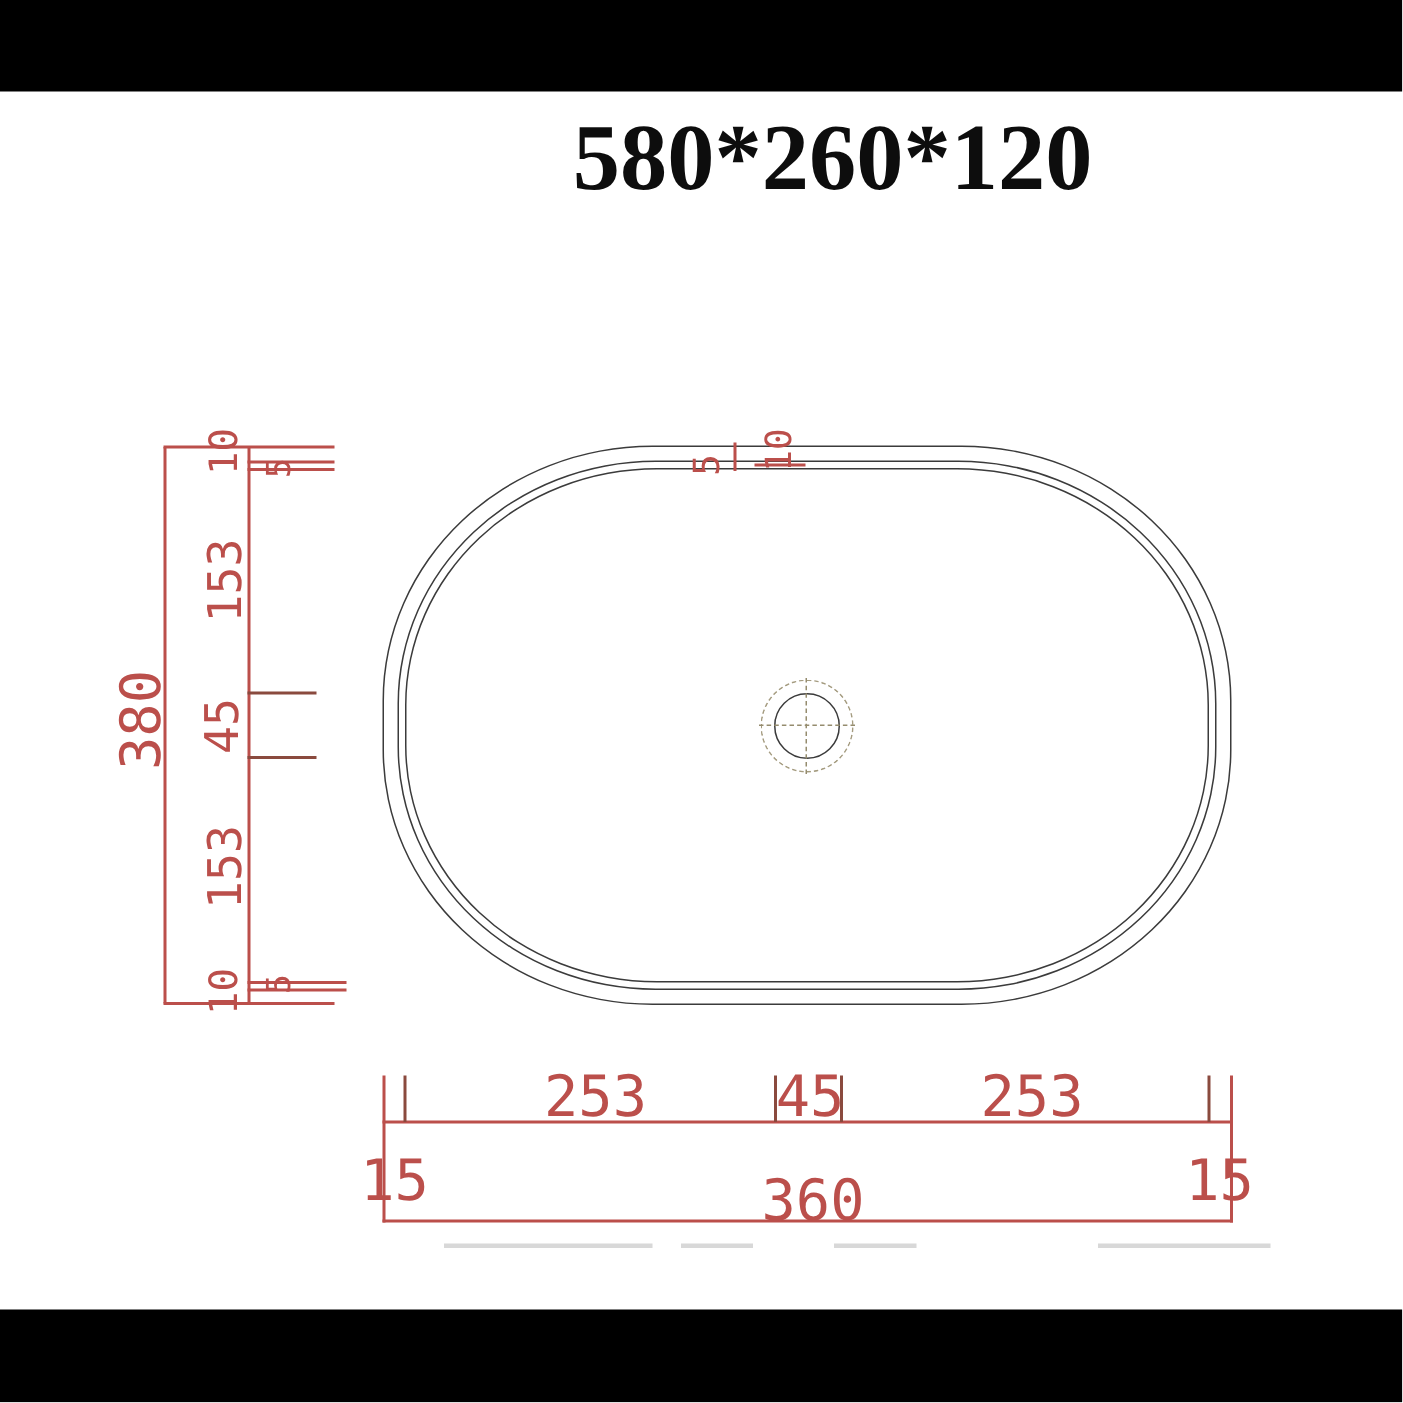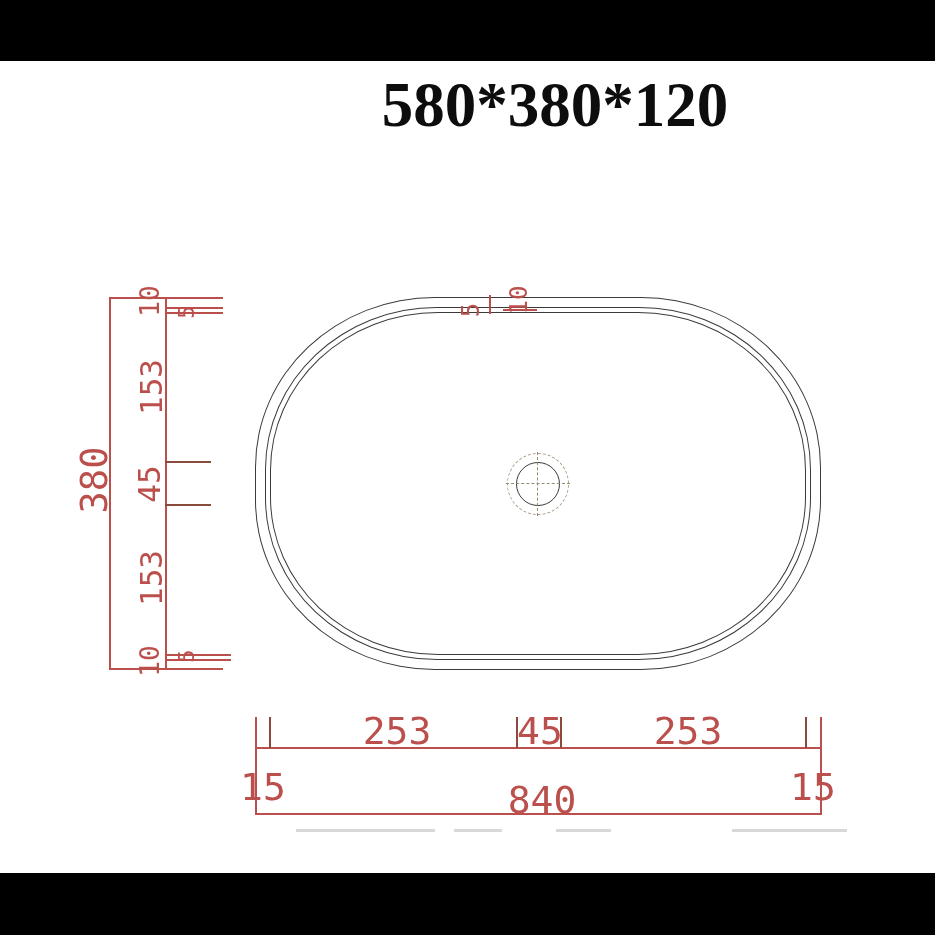--- a/index.html
+++ b/index.html
@@ -37,21 +37,21 @@
   .wm { position:absolute; top:829px; height:3px; background:#d8d8d8; }
 </style>
 </head>
 <body>
 
 <div class="canvas">
 
   <div class="bar" style="top:0; height:61px;"></div>
   <div class="bar" style="top:873px; height:62px;"></div>
 
-  <div class="title">580*380*120</div>
+  <div class="title">580*260*120</div>
 
   <div class="outline" style="left:255px; top:297px; width:566px; height:373px; border-radius:180px / 170px;"></div>
   <div class="outline" style="left:265px; top:307px; width:546px; height:353px; border-radius:172px / 162px;"></div>
   <div class="outline" style="left:270px; top:312px; width:536px; height:343px; border-radius:168px / 158px;"></div>
 
   <div class="drain-dashed" style="left:507px; top:453px; width:62px; height:62px;"></div>
   <div class="drain-solid" style="left:516px; top:462px; width:44px; height:44px;"></div>
   <div class="cl-h" style="left:506px; top:483px; width:64px; height:0;"></div>
   <div class="cl-v" style="left:537px; top:452px; width:0; height:64px;"></div>
 
@@ -87,20 +87,20 @@
   <div class="line dark" style="left:269px; top:717px; width:2px; height:31px;"></div>
   <div class="line dark" style="left:805px; top:717px; width:2px; height:31px;"></div>
   <div class="line dark" style="left:516px; top:717px; width:2px; height:31px;"></div>
   <div class="line dark" style="left:560px; top:717px; width:2px; height:31px;"></div>
 
   <div class="dlabel" style="left:397px; top:731px; font-size:38px;">253</div>
   <div class="dlabel" style="left:540px; top:731px; font-size:38px;">45</div>
   <div class="dlabel" style="left:688px; top:731px; font-size:38px;">253</div>
   <div class="dlabel" style="left:263px; top:787px; font-size:38px;">15</div>
   <div class="dlabel" style="left:813px; top:787px; font-size:38px;">15</div>
-  <div class="dlabel" style="left:542px; top:800px; font-size:38px;">840</div>
+  <div class="dlabel" style="left:542px; top:800px; font-size:38px;">360</div>
 
   <div class="wm" style="left:296px; width:139px;"></div>
   <div class="wm" style="left:454px; width:48px;"></div>
   <div class="wm" style="left:556px; width:55px;"></div>
   <div class="wm" style="left:732px; width:115px;"></div>
 
 </div>
 
 </body></html>

